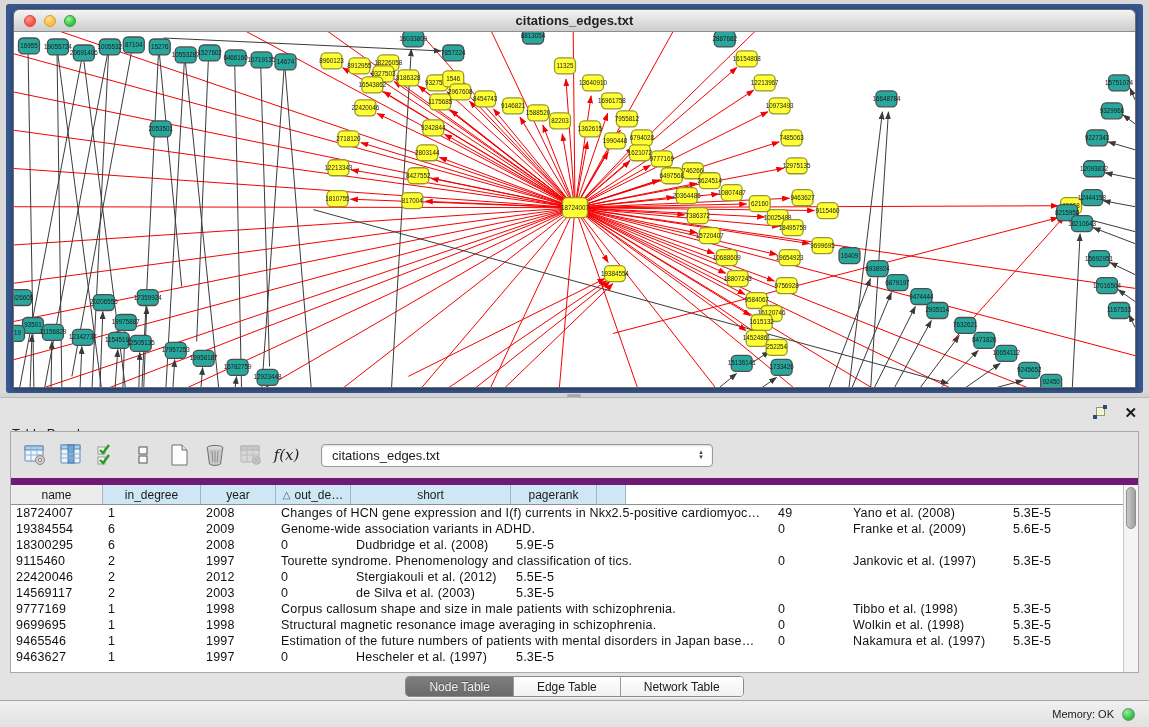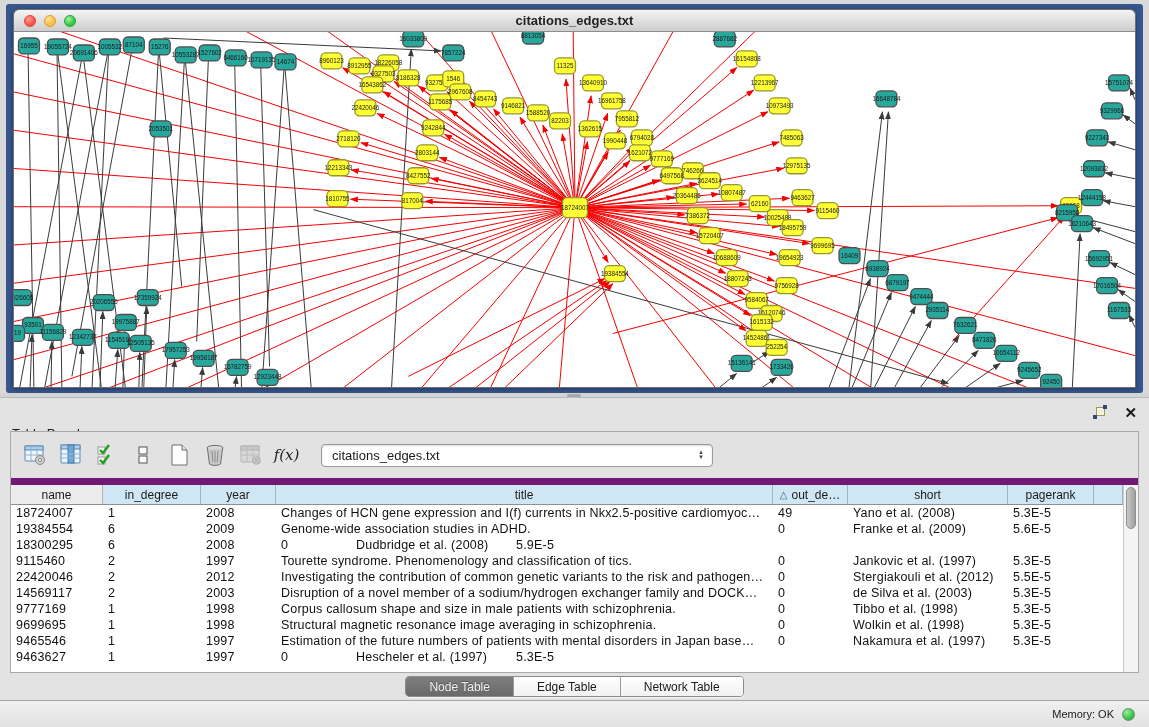--- a/index.html
+++ b/index.html
@@ -812,41 +812,40 @@
             <span>▼</span>
           </span>
       </div>
     </div>
 
     <div class="table-area">
       <div class="hdr-row" id="hdr-row">
           <div class="hdr-cell gray" style="width: 92px;">name</div>
           <div class="hdr-cell" style="width: 98px;">in_degree</div>
           <div class="hdr-cell" style="width: 75px;">year</div>
-          <div class="hdr-cell" style="width: 497px;">title</div>
           <div class="hdr-cell" style="width: 75px;"><span class="tri">△</span>out_de…</div>
           <div class="hdr-cell" style="width: 160px;">short</div>
           <div class="hdr-cell" style="width: 86px;">pagerank</div>
           <div class="hdr-cell" style="width: 29px;"></div>
         </div>
       <div id="tbl-body">
           <div class="tbl-row">
             <div class="tbl-cell" style="width: 92px;">18724007</div>
             <div class="tbl-cell" style="width: 98px;">1</div>
             <div class="tbl-cell" style="width: 75px;">2008</div>
             <div class="tbl-cell" style="width: 497px;">Changes of HCN gene expression and I(f) currents in Nkx2.5-positive cardiomyoc…</div>
             <div class="tbl-cell" style="width: 75px;">49</div>
             <div class="tbl-cell" style="width: 160px;">Yano et al. (2008)</div>
             <div class="tbl-cell" style="width: 86px;">5.3E-5</div>
           </div>
           <div class="tbl-row">
             <div class="tbl-cell" style="width: 92px;">19384554</div>
             <div class="tbl-cell" style="width: 98px;">6</div>
             <div class="tbl-cell" style="width: 75px;">2009</div>
-            <div class="tbl-cell" style="width: 497px;">Genome-wide association studies in ADHD.</div>
+            <div class="tbl-cell" style="width: 497px;">Genome-wide association variants in ADHD.</div>
             <div class="tbl-cell" style="width: 75px;">0</div>
             <div class="tbl-cell" style="width: 160px;">Franke et al. (2009)</div>
             <div class="tbl-cell" style="width: 86px;">5.6E-5</div>
           </div>
           <div class="tbl-row">
             <div class="tbl-cell" style="width: 92px;">18300295</div>
             <div class="tbl-cell" style="width: 98px;">6</div>
             <div class="tbl-cell" style="width: 75px;">2008</div>
             <div class="tbl-cell" style="width: 75px;">0</div>
             <div class="tbl-cell" style="width: 160px;">Dudbridge et al. (2008)</div>
@@ -858,30 +857,28 @@
             <div class="tbl-cell" style="width: 75px;">1997</div>
             <div class="tbl-cell" style="width: 497px;">Tourette syndrome. Phenomenology and classification of tics.</div>
             <div class="tbl-cell" style="width: 75px;">0</div>
             <div class="tbl-cell" style="width: 160px;">Jankovic et al. (1997)</div>
             <div class="tbl-cell" style="width: 86px;">5.3E-5</div>
           </div>
           <div class="tbl-row">
             <div class="tbl-cell" style="width: 92px;">22420046</div>
             <div class="tbl-cell" style="width: 98px;">2</div>
             <div class="tbl-cell" style="width: 75px;">2012</div>
-            <div class="tbl-cell" style="width: 497px;">Investigating the contribution of common genetic variants to the risk and pathogen…</div>
             <div class="tbl-cell" style="width: 75px;">0</div>
             <div class="tbl-cell" style="width: 160px;">Stergiakouli et al. (2012)</div>
             <div class="tbl-cell" style="width: 86px;">5.5E-5</div>
           </div>
           <div class="tbl-row">
             <div class="tbl-cell" style="width: 92px;">14569117</div>
             <div class="tbl-cell" style="width: 98px;">2</div>
             <div class="tbl-cell" style="width: 75px;">2003</div>
-            <div class="tbl-cell" style="width: 497px;">Disruption of a novel member of a sodium/hydrogen exchanger family and DOCK…</div>
             <div class="tbl-cell" style="width: 75px;">0</div>
             <div class="tbl-cell" style="width: 160px;">de Silva et al. (2003)</div>
             <div class="tbl-cell" style="width: 86px;">5.3E-5</div>
           </div>
           <div class="tbl-row">
             <div class="tbl-cell" style="width: 92px;">9777169</div>
             <div class="tbl-cell" style="width: 98px;">1</div>
             <div class="tbl-cell" style="width: 75px;">1998</div>
             <div class="tbl-cell" style="width: 497px;">Corpus callosum shape and size in male patients with schizophrenia.</div>
             <div class="tbl-cell" style="width: 75px;">0</div>

